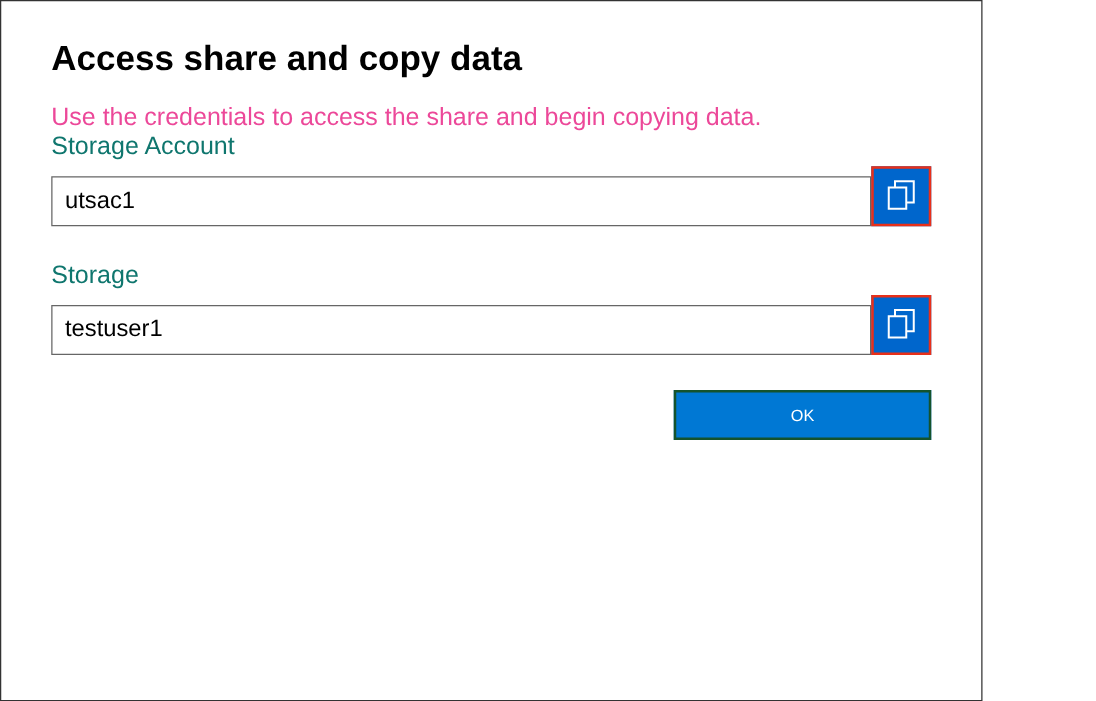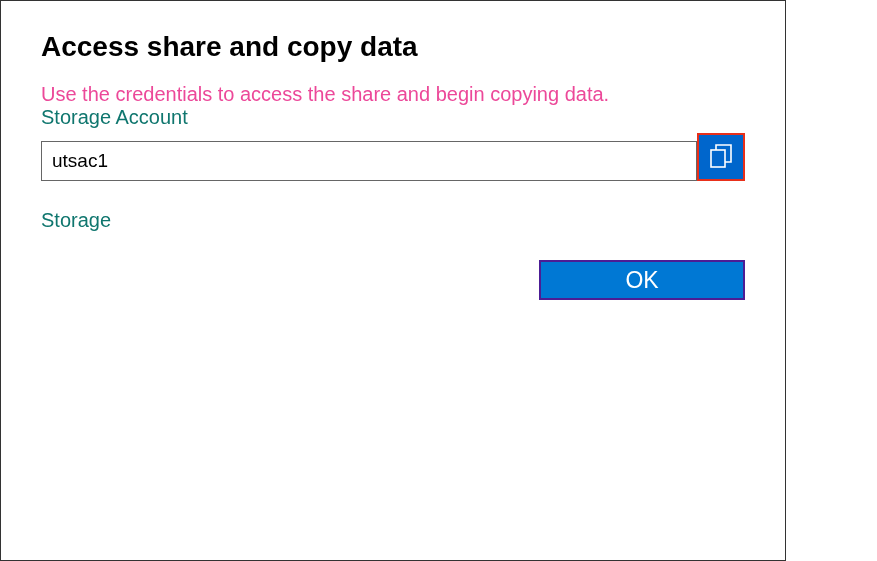--- a/index.html
+++ b/index.html
@@ -71,22 +71,22 @@
     .button-row {
       display: flex;
       justify-content: flex-end;
       margin-top: 20px;
     }
     .ok-button {
       width: 206px;
       height: 40px;
       background: #0078d4;
       color: #fff;
-      border: 2px solid #4c1d95;
-      font-size: 23px;
+      border: 2px solid #14532d;
+      font-size: 13px;
       font-family: inherit;
       cursor: pointer;
       font-weight: 400;
     }
   </style>
 </head>
 <body>
 
 <div class="dialog">
   <h1 class="dialog-title">Access share and copy data</h1>
@@ -102,19 +102,30 @@
             <rect x="2" y="7" width="14" height="17" fill="none"></rect>
             <path d="M7 7 V2 H22 V19 H16" fill="none"></path>
           </svg>
         </span>
       </button>
     </div>
   </div>
 
   <div class="field-group">
     <div class="field-label">Storage</div>
+    <div class="field-row">
+      <input type="text" class="text-input" value="testuser1" style="">
+      <button class="copy-button">
+        <span>
+          <svg viewBox="0 0 24 26" fill="none" stroke="#fff" stroke-width="1.6">
+            <rect x="2" y="7" width="14" height="17" fill="none"></rect>
+            <path d="M7 7 V2 H22 V19 H16" fill="none"></path>
+          </svg>
+        </span>
+      </button>
+    </div>
   </div>
 
 
   <div class="button-row">
     <button class="ok-button">OK</button>
   </div>
 </div>
 
 </body></html>

